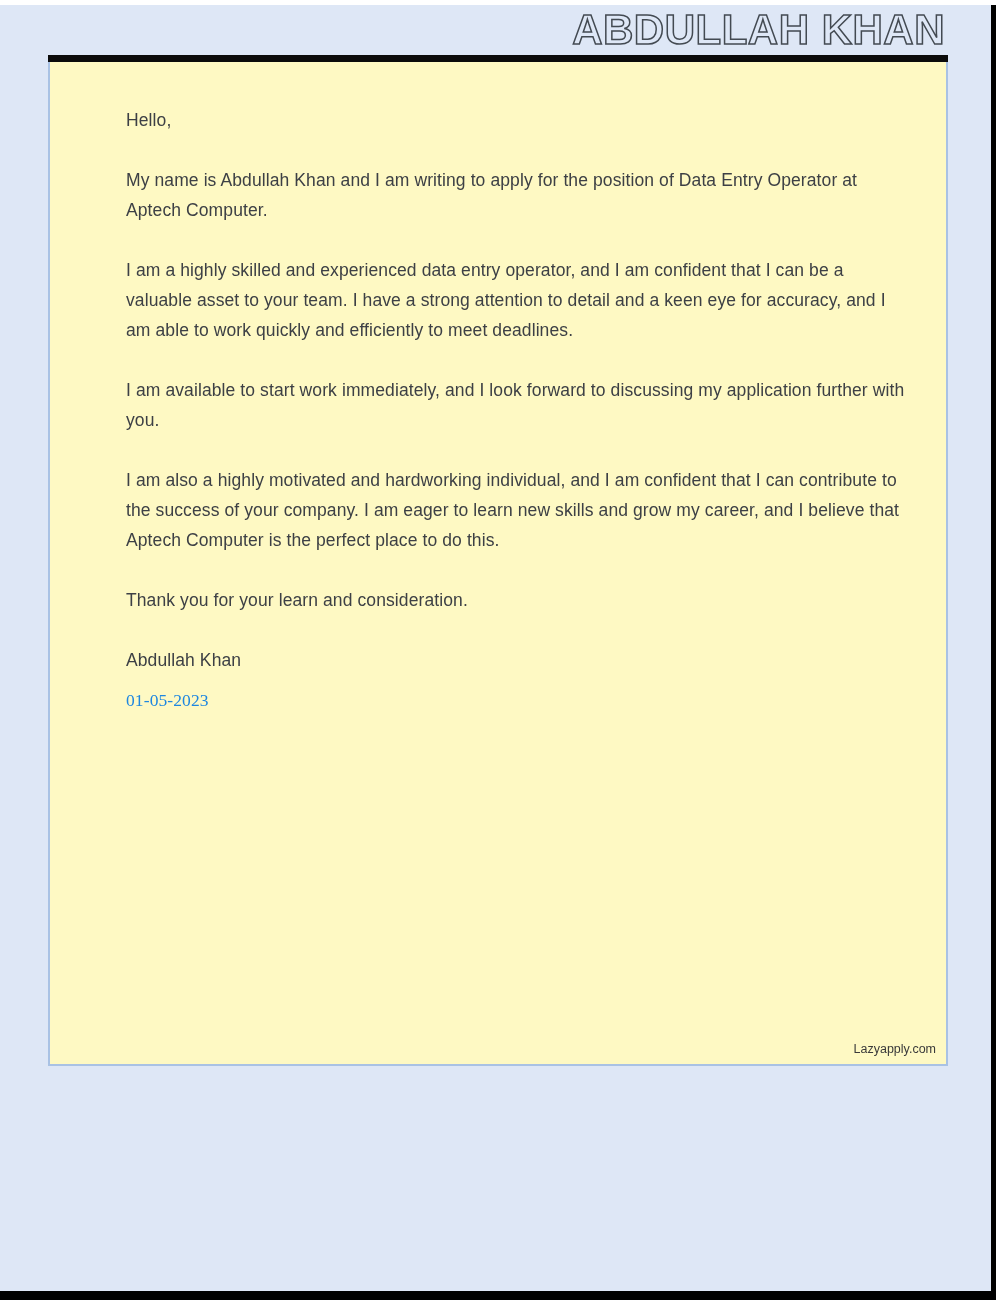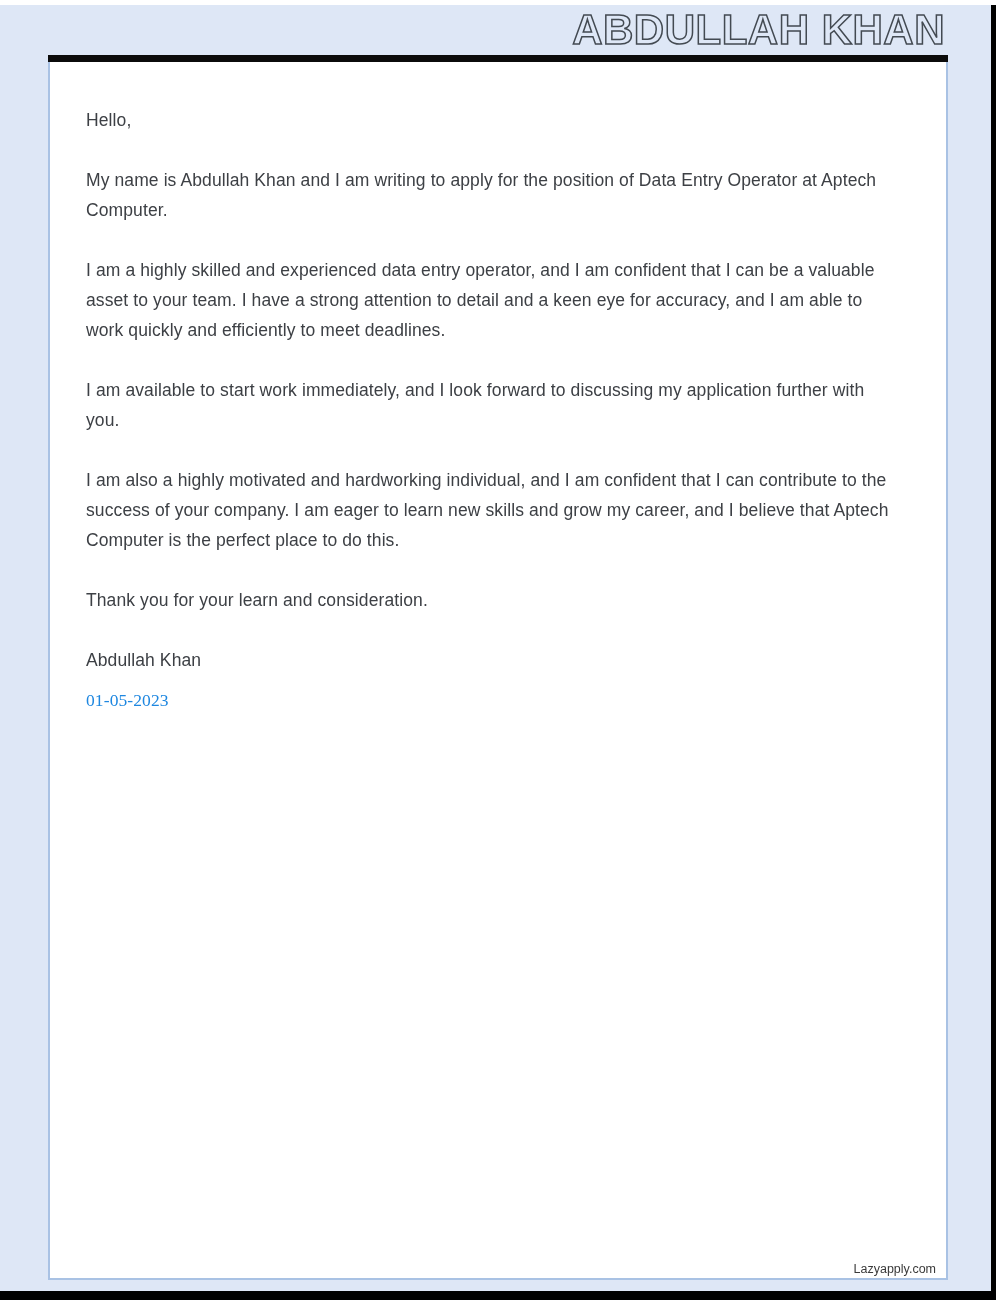--- a/index.html
+++ b/index.html
@@ -44,43 +44,43 @@
   .top-bar {
     position: absolute;
     top: 55px; left: 48px;
     width: 900px; height: 7px;
     background: var(--top-bar);
     z-index: 2;
   }
   .page {
     position: absolute;
     top: 62px; left: 48px;
-    width: 900px; height: 1218px;
-    background: #ffffff;
+    width: 900px; height: 1004px;
+    background: #fef9c3;
     border: 2px solid var(--page-border);
     border-top: none;
-    padding: 43px 40px 0 36px;
+    padding: 43px 40px 0 76px;
   }
   .page p {
     margin: 0 0 30px 0;
     font-size: 17.5px;
     line-height: 30px;
     color: var(--body-text);
     max-width: 812px;
     letter-spacing: 0.1px;
   }
   .page p.signature { margin-bottom: 10px; }
   .page p.date {
     color: var(--date-link);
     margin-bottom: 0;
     font-family: Liberation Serif, serif;
   }
   .watermark {
     position: absolute;
-    bottom: 1px; right: 10px;
+    bottom: 7px; right: 10px;
     font-size: 12.5px;
     line-height: 16px;
     color: var(--watermark-text);
   }
   .right-strip {
     position: absolute;
     top: 5px; right: 0;
     width: 5px; height: 1295px;
     background: #000000;
     z-index: 4;

